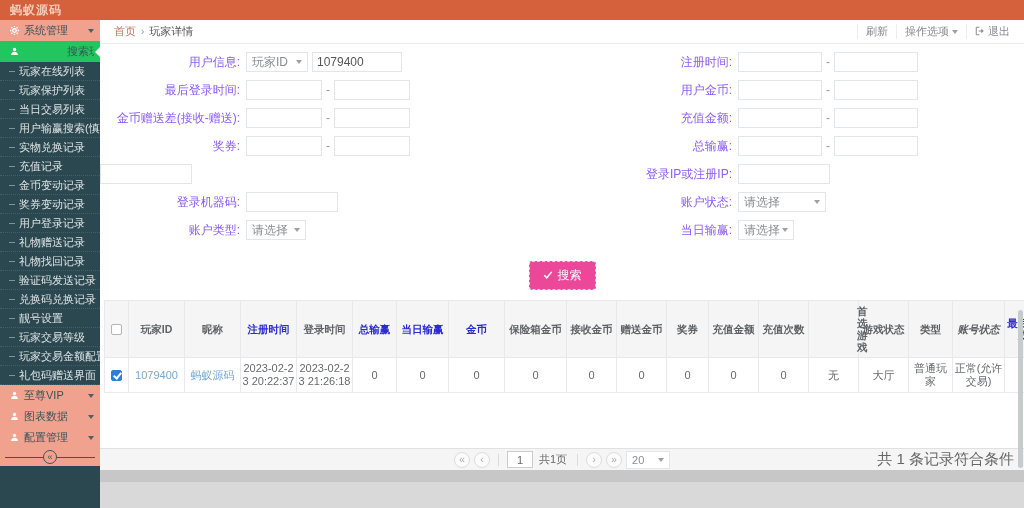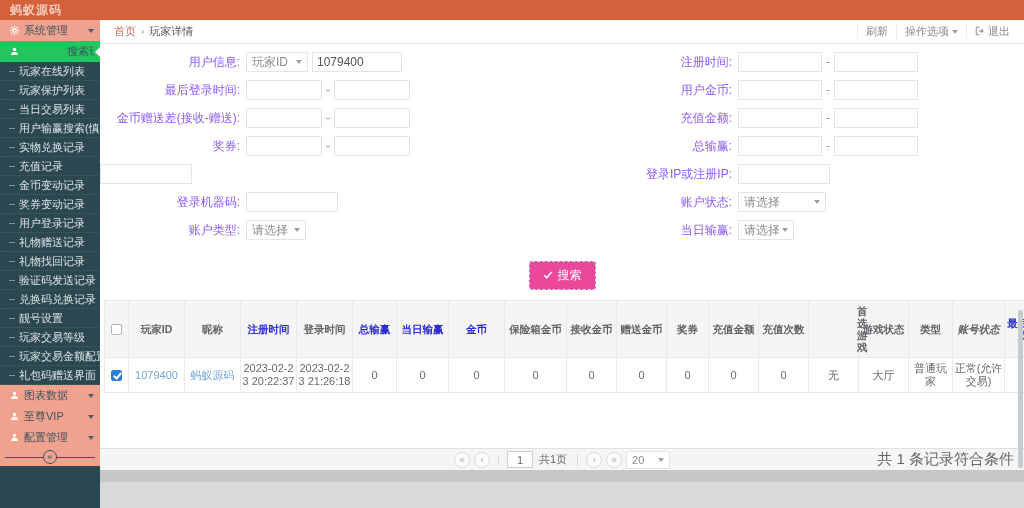--- a/index.html
+++ b/index.html
@@ -147,32 +147,32 @@
 
   <div>
 
       <div class="mi salmon">
         <span class="ic">
           <svg width="9" height="9" viewBox="0 0 16 16" fill="#fff">
             <circle cx="8" cy="4.5" r="3"></circle>
             <path d="M2 14c0-3.4 2.7-5.6 6-5.6s6 2.2 6 5.6z"></path>
           </svg>
         </span>
-        <span class="lbl">图表数据</span>
+        <span class="lbl">至尊VIP</span>
         <span class="chev"></span>
       </div>
 
       <div class="mi salmon">
         <span class="ic">
           <svg width="9" height="9" viewBox="0 0 16 16" fill="#fff">
             <circle cx="8" cy="4.5" r="3"></circle>
             <path d="M2 14c0-3.4 2.7-5.6 6-5.6s6 2.2 6 5.6z"></path>
           </svg>
         </span>
-        <span class="lbl">至尊VIP</span>
+        <span class="lbl">图表数据</span>
         <span class="chev"></span>
       </div>
 
       <div class="mi salmon">
         <span class="ic">
           <svg width="9" height="9" viewBox="0 0 16 16" fill="#fff">
             <circle cx="8" cy="4.5" r="3"></circle>
             <path d="M2 14c0-3.4 2.7-5.6 6-5.6s6 2.2 6 5.6z"></path>
           </svg>
         </span>

